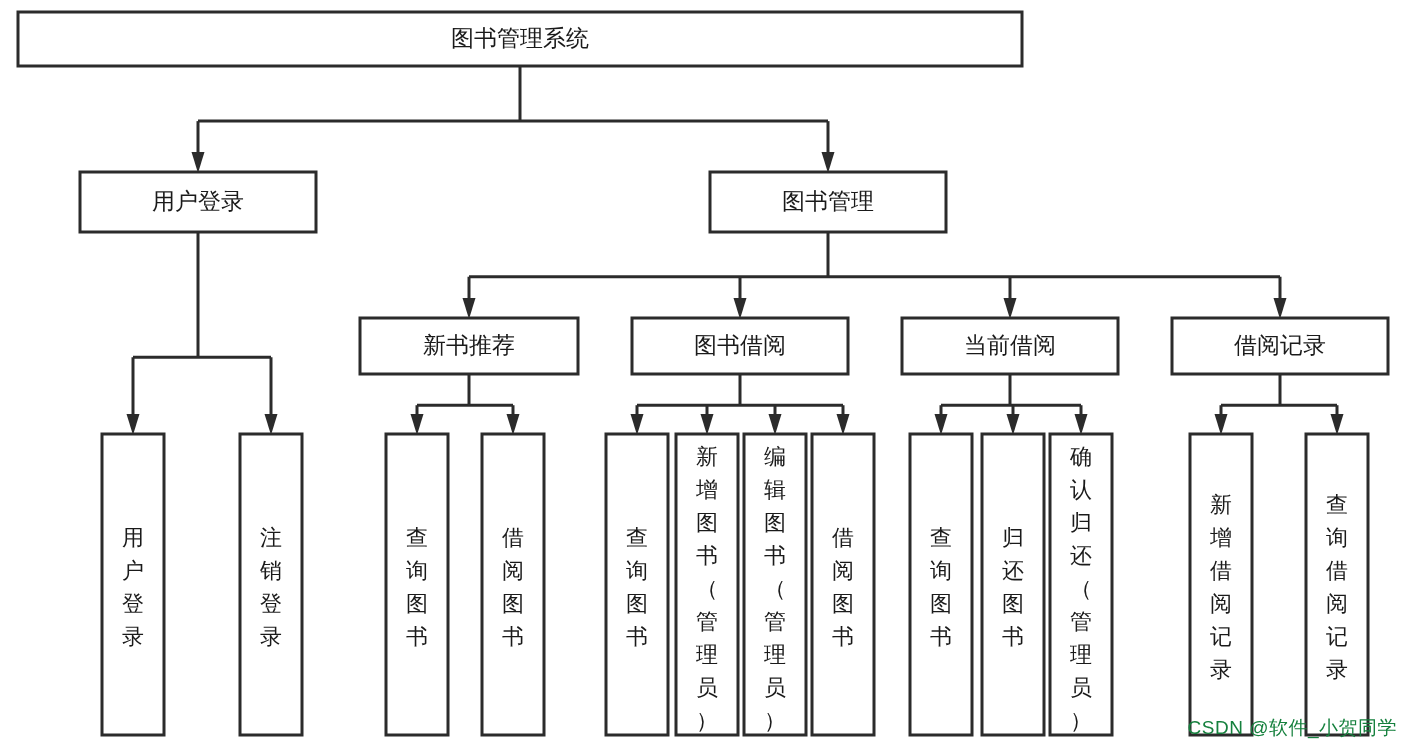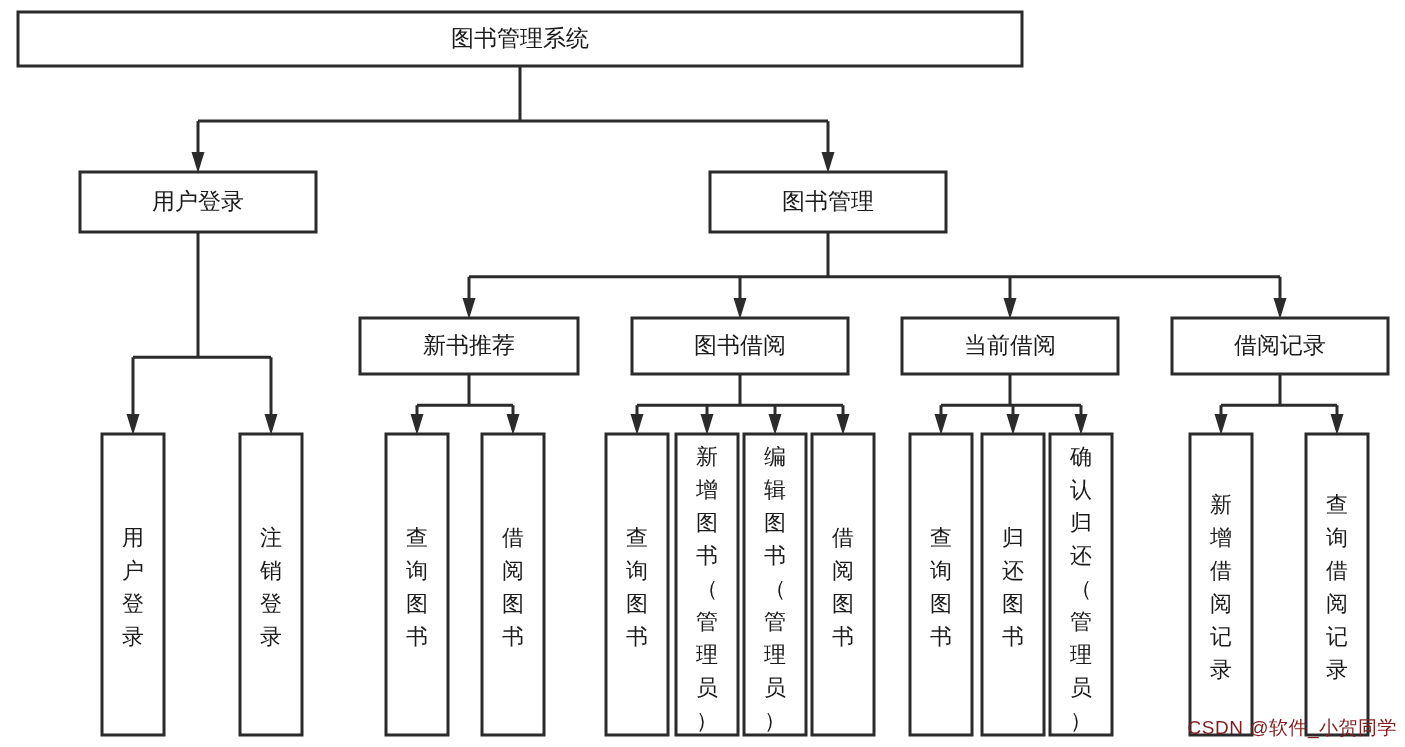--- a/index.html
+++ b/index.html
@@ -54,21 +54,21 @@
     font-size: 22px;
     fill: #1a1a1a;
     text-anchor: middle;
   }
   .watermark {
     position: absolute;
     right: 8px;
     bottom: 6px;
     font-family: "Liberation Sans", "DejaVu Sans", sans-serif;
     font-size: 19px;
-    color: #7f1d1d;
+    color: #15803d;
     white-space: nowrap;
     letter-spacing: 0.5px;
     pointer-events: none;
   }
 </style>
 </head>
 <body>
 
 <div id="diagram-root">
   <svg class="diagram-canvas" id="diagram-svg" viewBox="0 0 1405 747" xmlns="http://www.w3.org/2000/svg">

